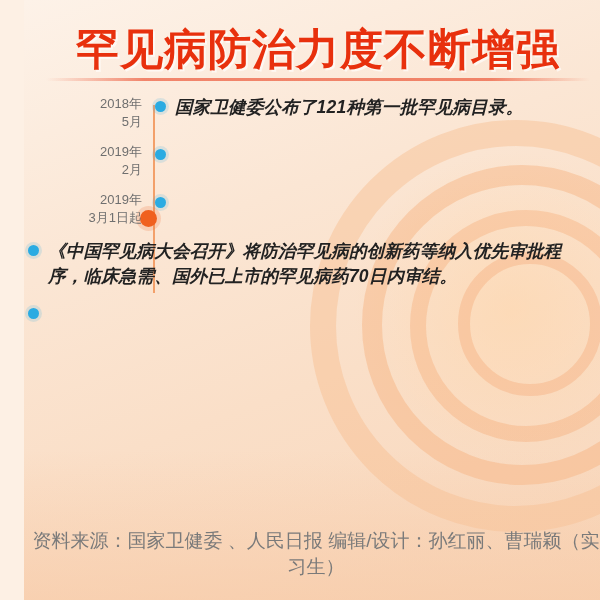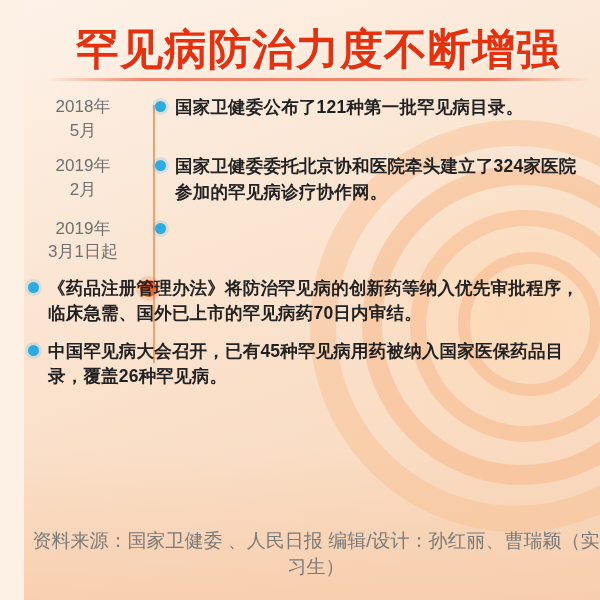--- a/index.html
+++ b/index.html
@@ -103,24 +103,24 @@
 
   .row {
     position: relative;
     display: flex;
     align-items: flex-start;
     margin-bottom: 12px;
   }
   .date {
     width: 118px;
     flex: 0 0 118px;
-    text-align: center;
+    text-align: right;
     padding-right: 9px;
     color: #6f6f6f;
-    font-size: 17px;
+    font-size: 13px;
     line-height: 1.38;
     white-space: pre-line;
   }
   .bullet {
     flex: 0 0 auto;
     width: 11px;
     height: 11px;
     border-radius: 50%;
     background: #2aabe2;
     margin-top: 6px;
@@ -129,20 +129,21 @@
     box-shadow: 0 0 0 3px rgba(42,171,226,0.16);
   }
   .text {
     flex: 1 1 auto;
     color: #222222;
     font-size: 17.5px;
     line-height: 1.45;
     font-weight: bold;
     padding-right: 12px;
     letter-spacing: 0.2px;
+    font-style: italic;
   }
 
   
   .footer {
     position: absolute;
     left: 0;
     right: 4px;
     bottom: 20px;
     text-align: center;
     color: #7a7a7a;
@@ -174,36 +175,34 @@
       <div class="date">2018年
 5月</div>
       <div class="bullet"></div>
       <div class="text">国家卫健委公布了121种第一批罕见病目录。</div>
     </div>
 
     <div class="row">
       <div class="date">2019年
 2月</div>
       <div class="bullet"></div>
-      <div class="text">国家卫健委委托北京协和医院牵头建立了324家医院参加的罕见病诊疗协作网。</div>
     </div>
 
     <div class="row">
       <div class="date">2019年
 3月1日起</div>
       <div class="bullet"></div>
     </div>
 
     <div class="row">
       <div class="bullet"></div>
-      <div class="text">《药品注册管理办法》将防治罕见病的创新药等纳入优先审批程序，临床急需、国外已上市的罕见病药70日内审结。</div>
-    </div>
-
-    <div class="row">
-      <div class="bullet"></div>
-      <div class="text">中国罕见病大会召开，已有45种罕见病用药被纳入国家医保药品目录，覆盖26种罕见病。</div>
+      <div class="text">《中国罕见病大会召开》将防治罕见病的创新药等纳入优先审批程序，临床急需、国外已上市的罕见病药70日内审结。</div>
+    </div>
+
+    <div class="row">
+      <div class="bullet"></div>
     </div>
 
   </div>
 
   <div class="footer">资料来源：国家卫健委 、人民日报   编辑/设计：孙红丽、曹瑞颖（实习生）</div>
 
 </div>
 
 </body></html>

